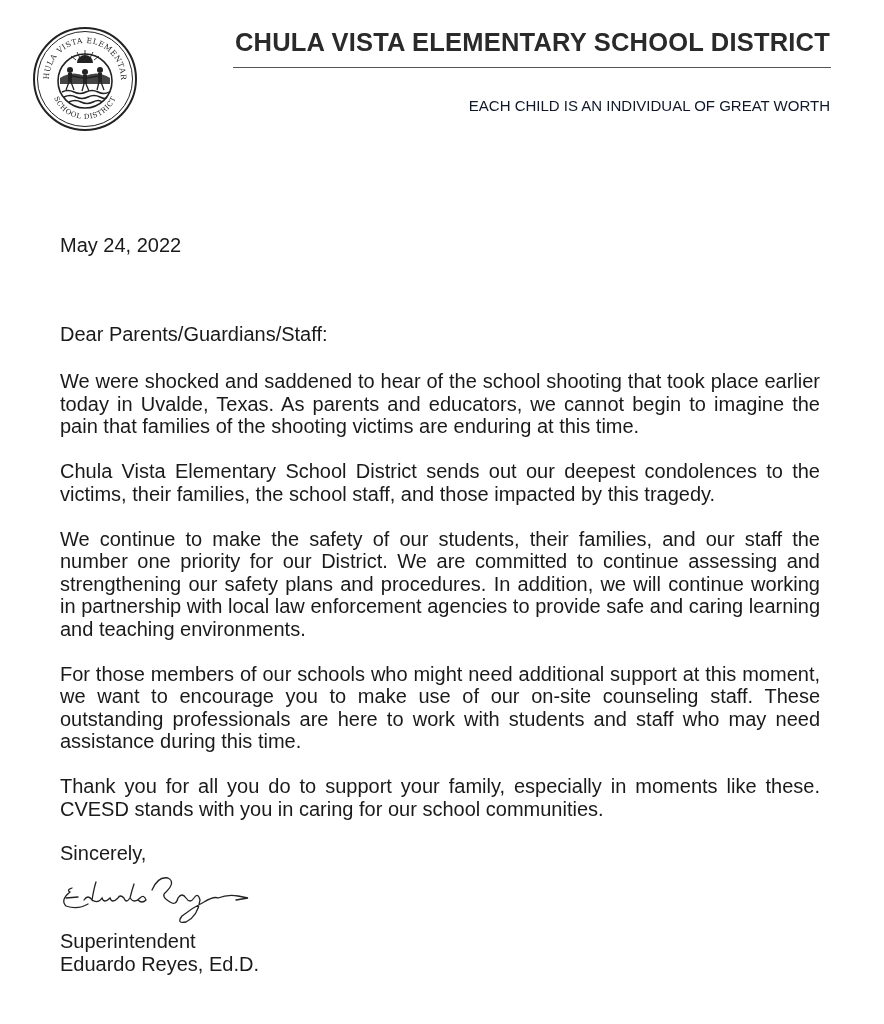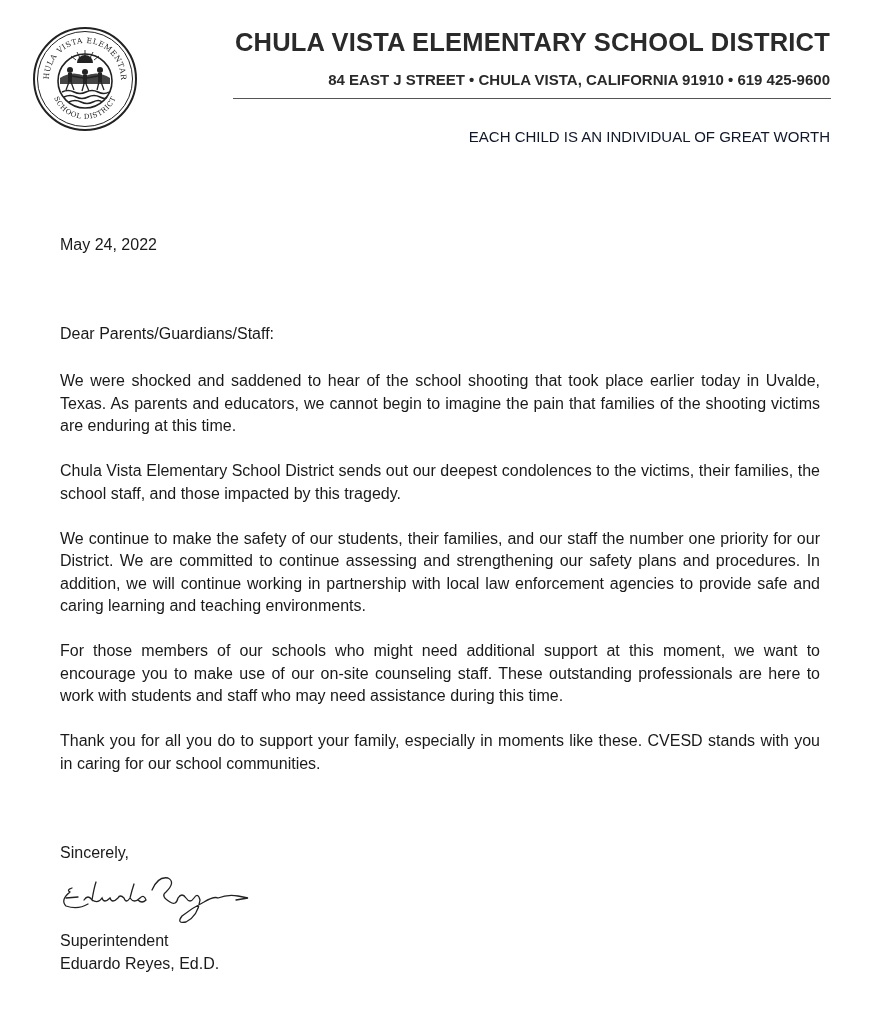--- a/index.html
+++ b/index.html
@@ -24,21 +24,21 @@
     }
     .rule {
       margin: 9px 0 0 28px; width: 598px; height: 0; border-top: 1.3px solid #555;
     }
     .motto {
       font-weight: normal; font-size: 15px; color: #0f172a; margin-top: 29px;
       line-height: 18px; white-space: nowrap; padding-left: 22px;
     }
     .body-text {
       position: absolute; left: 60px; width: 760px;
-      font-size: 16px; line-height: 22.5px; color: #1a1a1a;
+      font-size: 20px; line-height: 22.5px; color: #1a1a1a;
     }
     .date { top: 234px; }
     .salutation { top: 323px; }
     .para { margin: 0 0 22.5px 0; text-align: justify; }
     .paras { top: 370px; }
     .closing { top: 842px; }
     .signature { position: absolute; left: 58px; top: 870px; width: 210px; height: 70px; }
     .signer { top: 930px; line-height: 22.5px; }
   </style>
 </head>
@@ -91,21 +91,20 @@
 
   <g stroke="#222" stroke-width="1.4" fill="none">
     <path d="M 30 66 Q 36 63 42 66 T 54 66 T 66 66 T 77 66"></path>
     <path d="M 32 71 Q 38 68 44 71 T 56 71 T 68 71 T 75 71"></path>
     <path d="M 37 76 Q 43 73 49 76 T 61 76 T 70 76"></path>
   </g>
 </svg>
 
 <div class="letterhead">
   <h1 class="district-name">CHULA VISTA ELEMENTARY SCHOOL DISTRICT</h1>
-  <div class="address">84 EAST J STREET • CHULA VISTA, CALIFORNIA 91910 • 619 425-9600</div>
   <div class="rule"></div>
   <div class="motto">EACH CHILD IS AN INDIVIDUAL OF GREAT WORTH</div>
 </div>
 
 <div class="body-text date">May 24, 2022</div>
 <div class="body-text salutation">Dear Parents/Guardians/Staff:</div>
 
 <div class="body-text paras">
   <p class="para">We were shocked and saddened to hear of the school shooting that took place earlier today in Uvalde, Texas.  As parents and educators, we cannot begin to imagine the pain that families of the shooting victims are enduring at this time.</p>
   <p class="para">Chula Vista Elementary School District sends out our deepest condolences to the victims, their families, the school staff, and those impacted by this tragedy.</p>

